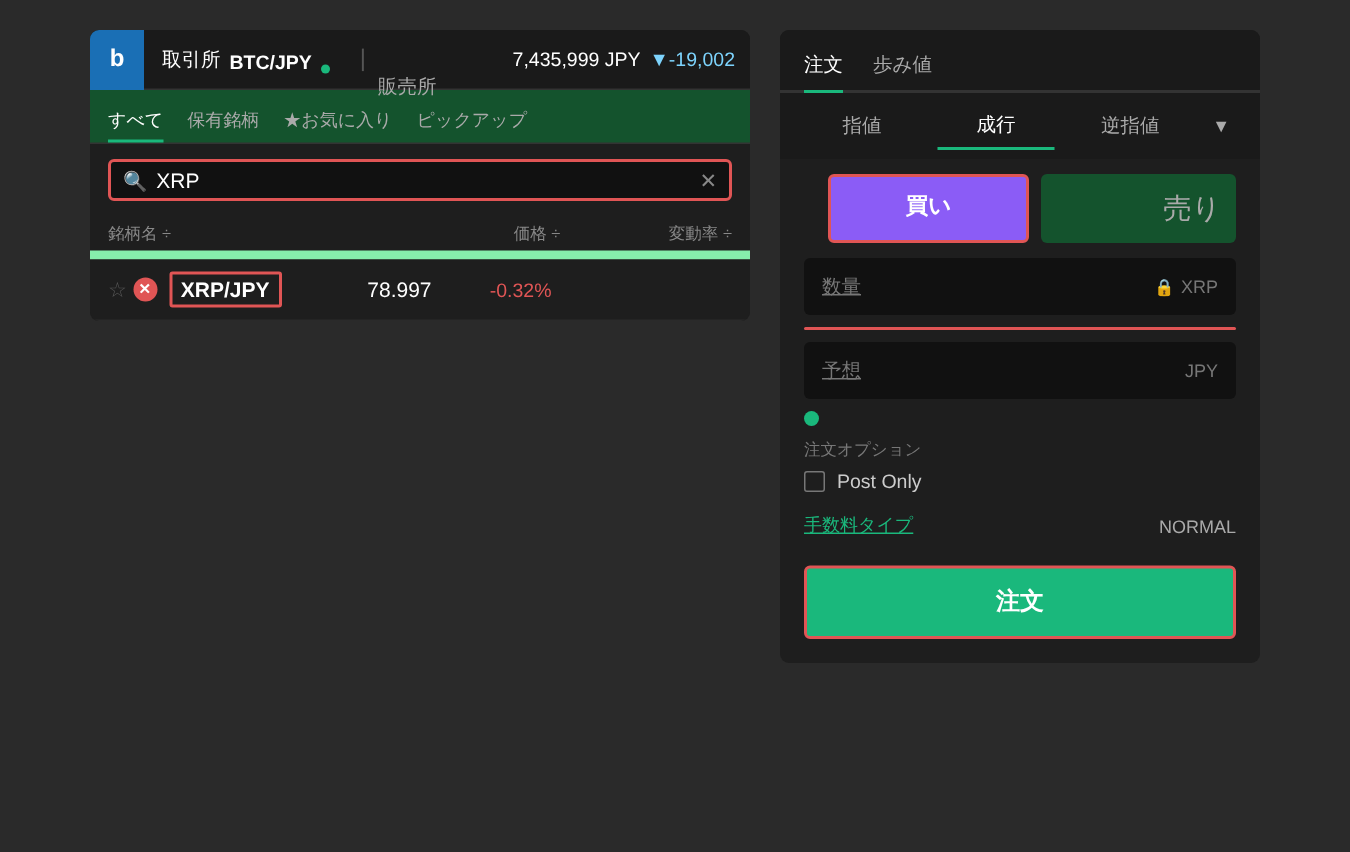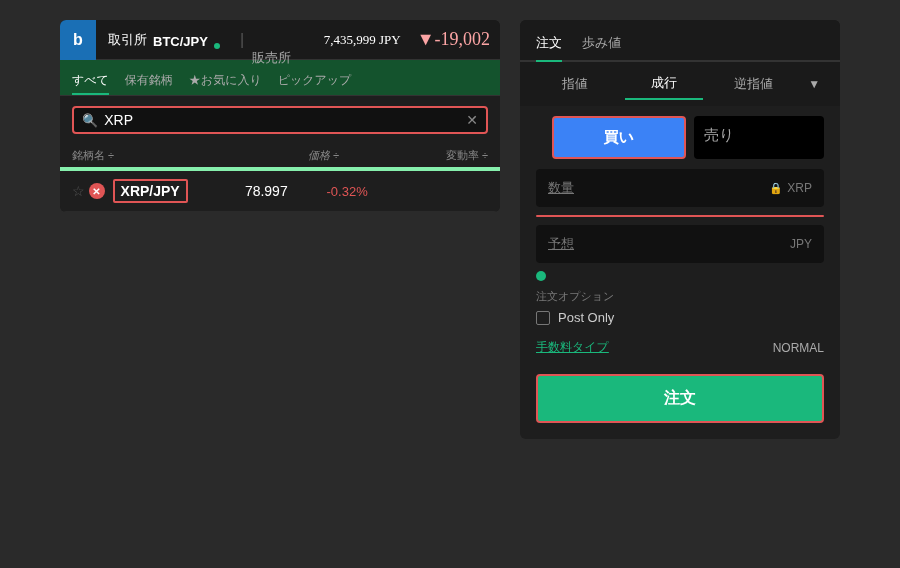--- a/index.html
+++ b/index.html
@@ -83,28 +83,27 @@
       font-size: 13px;
       margin-top: 37px;
     }
 
     .left-header-price {
       margin-left: auto;
       color: #fff;
       font-size: 13px;
       display: flex;
       align-items: center;
-      gap: 16px;
+      gap: 6px;
       padding-right: 10px;
-      font-family: Liberation Serif, serif;
     }
 
     .price-down {
-      color: #fca5a5;
-      font-size: 18px;
+      color: #7dd3fc;
+      font-size: 13px;
     }
 
     .tab-bar {
       display: flex;
       background: #14532d;
       padding: 8px 12px 0;
       gap: 16px;
       border-bottom: 1px solid #333;
     }
 
@@ -158,35 +157,34 @@
 
     .search-clear {
       color: #888;
       font-size: 14px;
       cursor: pointer;
     }
 
     .table-header {
       display: flex;
       padding: 4px 12px;
-      border-bottom: 4px solid #86efac;
+      border-bottom: 6px solid #86efac;
     }
 
     .th-name {
       color: #888;
       font-size: 11px;
       flex: 1;
     }
 
     .th-price {
       color: #888;
       font-size: 11px;
       width: 100px;
-      text-align: left;
-      font-style: italic;
+      text-align: center;
     }
 
     .th-change {
       color: #888;
       font-size: 11px;
       width: 80px;
       text-align: right;
     }
 
     .table-row-item {
@@ -316,42 +314,42 @@
     }
 
     .buy-sell-buttons {
       display: flex;
       padding: 10px 16px;
       gap: 8px;
     }
 
     .buy-btn {
       flex: 1;
-      background: #3b82f6;
+      background: #8b5cf6;
       color: #fff;
       border: 2px solid #e05555;
       border-radius: 4px;
       padding: 10px;
       font-size: 15px;
       font-weight: bold;
       cursor: pointer;
       text-align: center;
       margin-left: 16px;
     }
 
     .sell-btn {
       flex: 1;
-      background: #000000;
+      background: #14532d;
       color: #aaa;
       border: none;
       border-radius: 4px;
       padding: 10px;
-      font-size: 15px;
-      cursor: pointer;
-      text-align: left;
+      font-size: 19px;
+      cursor: pointer;
+      text-align: right;
     }
 
     .form-section {
       padding: 0 16px;
     }
 
     .form-field {
       background: #111;
       border-radius: 4px;
       padding: 10px 12px;

